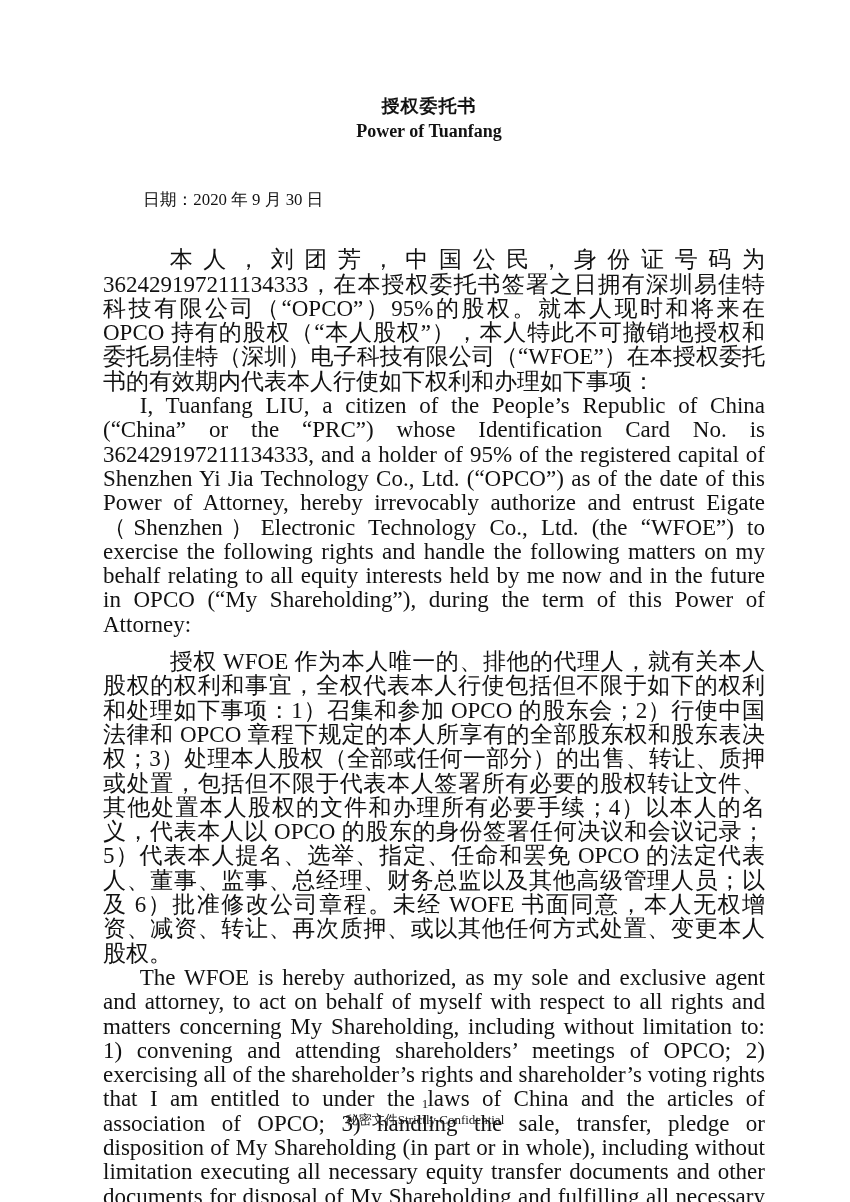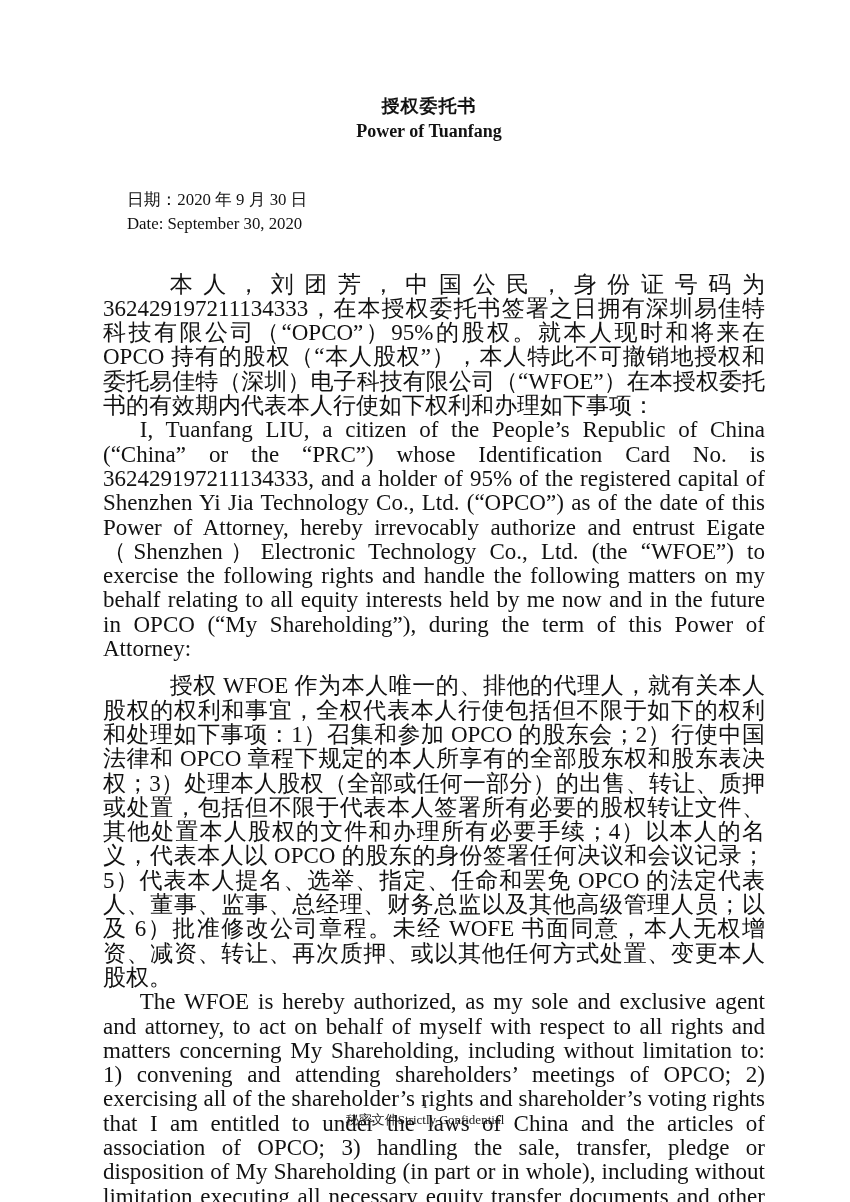--- a/index.html
+++ b/index.html
@@ -30,21 +30,21 @@
     font-weight: bold;
     letter-spacing: 1px;
   }
   .title-en {
     font-size: 18px;
     line-height: 25px;
     font-weight: bold;
   }
   .date-block {
     margin-top: 44px;
-    margin-left: 24px;
+    margin-left: 40px;
     font-size: 16.8px;
     line-height: 24.3px;
   }
   .doc-body {
     margin-top: 36px;
     font-size: 23px;
     line-height: 24.3px;
     text-align: justify;
   }
   .doc-body p { margin: 0; }
@@ -70,21 +70,20 @@
 
 <div class="page">
 
   <header class="doc-header">
     <div class="title-zh">授权委托书</div>
     <div class="title-en">Power of Tuanfang</div>
   </header>
 
   <div class="date-block">
     <p>日期：2020 年 9 月 30 日</p>
-    <p>Date: September 30, 2020</p>
   </div>
 
   <div class="doc-body">
     <p class="para-zh">本人，刘团芳，中国公民，身份证号码为 362429197211134333，在本授权委托书签署之日拥有深圳易佳特科技有限公司（“OPCO”）95%的股权。就本人现时和将来在 OPCO 持有的股权（“本人股权”），本人特此不可撤销地授权和委托易佳特（深圳）电子科技有限公司（“WFOE”）在本授权委托书的有效期内代表本人行使如下权利和办理如下事项：</p>
     <p class="para-en">I, Tuanfang LIU, a citizen of the People’s Republic of China (“China” or the “PRC”) whose Identification Card No. is 362429197211134333, and a holder of 95% of the registered capital of Shenzhen Yi Jia Technology Co., Ltd.  (“OPCO”) as of the date of this Power of Attorney, hereby irrevocably authorize and entrust Eigate （Shenzhen）Electronic Technology Co., Ltd. (the “WFOE”) to exercise the following rights and handle the following matters on my behalf relating to all equity interests held by me now and in the future in OPCO (“My Shareholding”), during the term of this Power of Attorney:</p>
     <p class="para-zh gap-above">授权 WFOE 作为本人唯一的、排他的代理人，就有关本人股权的权利和事宜，全权代表本人行使包括但不限于如下的权利和处理如下事项：1）召集和参加 OPCO 的股东会；2）行使中国法律和 OPCO 章程下规定的本人所享有的全部股东权和股东表决权；3）处理本人股权（全部或任何一部分）的出售、转让、质押或处置，包括但不限于代表本人签署所有必要的股权转让文件、其他处置本人股权的文件和办理所有必要手续；4）以本人的名义，代表本人以 OPCO 的股东的身份签署任何决议和会议记录；5）代表本人提名、选举、指定、任命和罢免 OPCO 的法定代表人、董事、监事、总经理、财务总监以及其他高级管理人员；以及 6）批准修改公司章程。未经 WOFE 书面同意，本人无权增资、减资、转让、再次质押、或以其他任何方式处置、变更本人股权。</p>
     <p class="para-en">The WFOE is hereby authorized, as my sole and exclusive agent and attorney, to act on behalf of myself with respect to all rights and matters concerning My Shareholding, including without limitation to: 1) convening and attending shareholders’ meetings of OPCO; 2) exercising all of the shareholder’s rights and shareholder’s voting rights that I am entitled to under the laws of China and the articles of association of OPCO; 3) handling the sale, transfer, pledge or disposition of My Shareholding (in part or in whole), including without limitation executing all necessary equity transfer documents and other documents for disposal of My Shareholding and fulfilling all necessary procedures; 4) representing myself in executing any resolutions and minutes as a shareholder of OPCO on my behalf; 5) nominating, electing, designating, appointing or removing on behalf of myself the legal representative, directors, supervisors, general managers, chief executive officer and other senior management members of OPCO; and 6) approving the amendments to the company’s articles of association.   Without written consent by WFOE, I have no right to increase, decrease, transfer, pledge, or by any other manner to dispose or change My Shareholding.</p>
   </div>
 
   <footer class="doc-footer">

